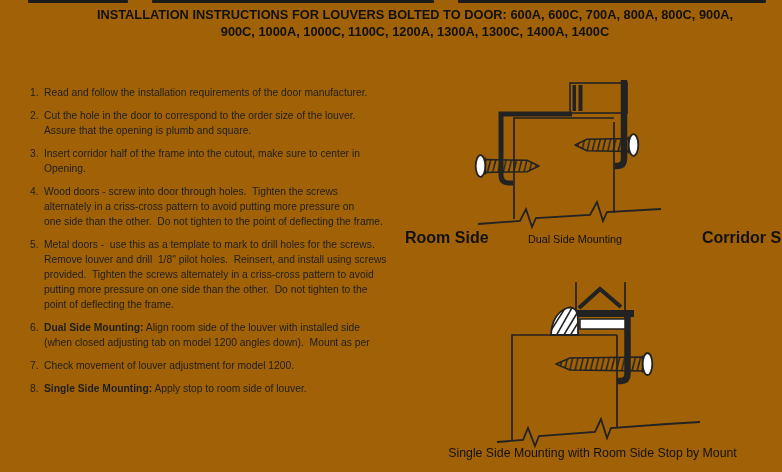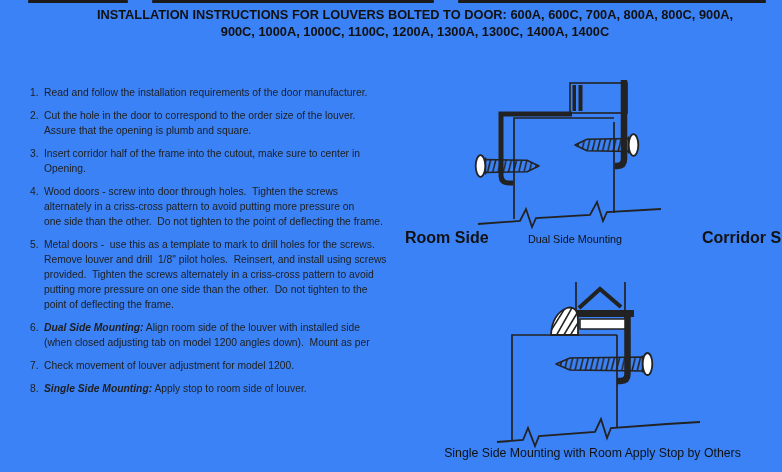--- a/index.html
+++ b/index.html
@@ -1,30 +1,30 @@
 <!DOCTYPE html>
 <html><head>
 <meta charset="utf-8">
 <style>
   html,body{margin:0;padding:0;background:#888;}
   .page{
-    position:relative;width:782px;height:472px;background:#3b82f6;overflow:hidden;
+    position:relative;width:782px;height:472px;background:#a16207;overflow:hidden;
     font-family:"Liberation Sans", sans-serif;color:#222;
   }
   .artifact{position:absolute;top:0;height:3px;background:#1b1b1b;border-radius:1px;}
   .title{
     position:absolute;left:40px;top:6px;width:750px;text-align:center;
     font-weight:bold;font-size:12.8px;line-height:17px;color:#111;letter-spacing:0px;
   }
   .ilist{position:absolute;left:30px;top:85px;width:440px;font-size:10.3px;line-height:15px;color:#1e1e1e;}
   .item{position:relative;padding-left:14px;margin-bottom:8px;}
   .item .num{position:absolute;left:0;top:0;}
   .item .line{white-space:pre;}
   .lead-underline{}
-  .lead-bold{font-weight:bold;font-style:italic;}
+  .lead-bold{font-weight:bold;}
   .dlabel{position:absolute;font-weight:bold;font-size:16px;color:#111;white-space:nowrap;}
   .dcaption{position:absolute;font-weight:normal;font-size:12.3px;color:#111;text-align:center;white-space:nowrap;}
   svg{display:block;}
   .defs-holder{position:absolute;width:0;height:0;}
 </style>
 </head>
 <body>
 
 <div class="page">
 
@@ -147,15 +147,15 @@
       <line x1="61" y1="68" x2="78" y2="38" stroke="#222" stroke-width="1.6"></line>
       <line x1="67" y1="70" x2="84" y2="42" stroke="#222" stroke-width="1.6"></line>
       <line x1="73" y1="71" x2="86" y2="50" stroke="#222" stroke-width="1.6"></line>
     </g>
 
     <use href="#screw-long" transform="translate(157,96) rotate(180)"></use>
 
     <path d="M 2,174 L 28,172 L 33,160 L 40,178 L 44,168 L 100,164 L 106,151 L 112,170 L 116,160 L 172,156 L 205,154" fill="none" stroke="#222" stroke-width="1.8"></path>
   </svg>
 
-  <div class="dcaption" style="left:420px;top:446px;width:345px;">Single Side Mounting with Room Apply Stop by Others</div>
+  <div class="dcaption" style="left:420px;top:446px;width:345px;">Single Side Mounting with Room Side Stop by Mount</div>
 
 </div>
 
 </body></html>

